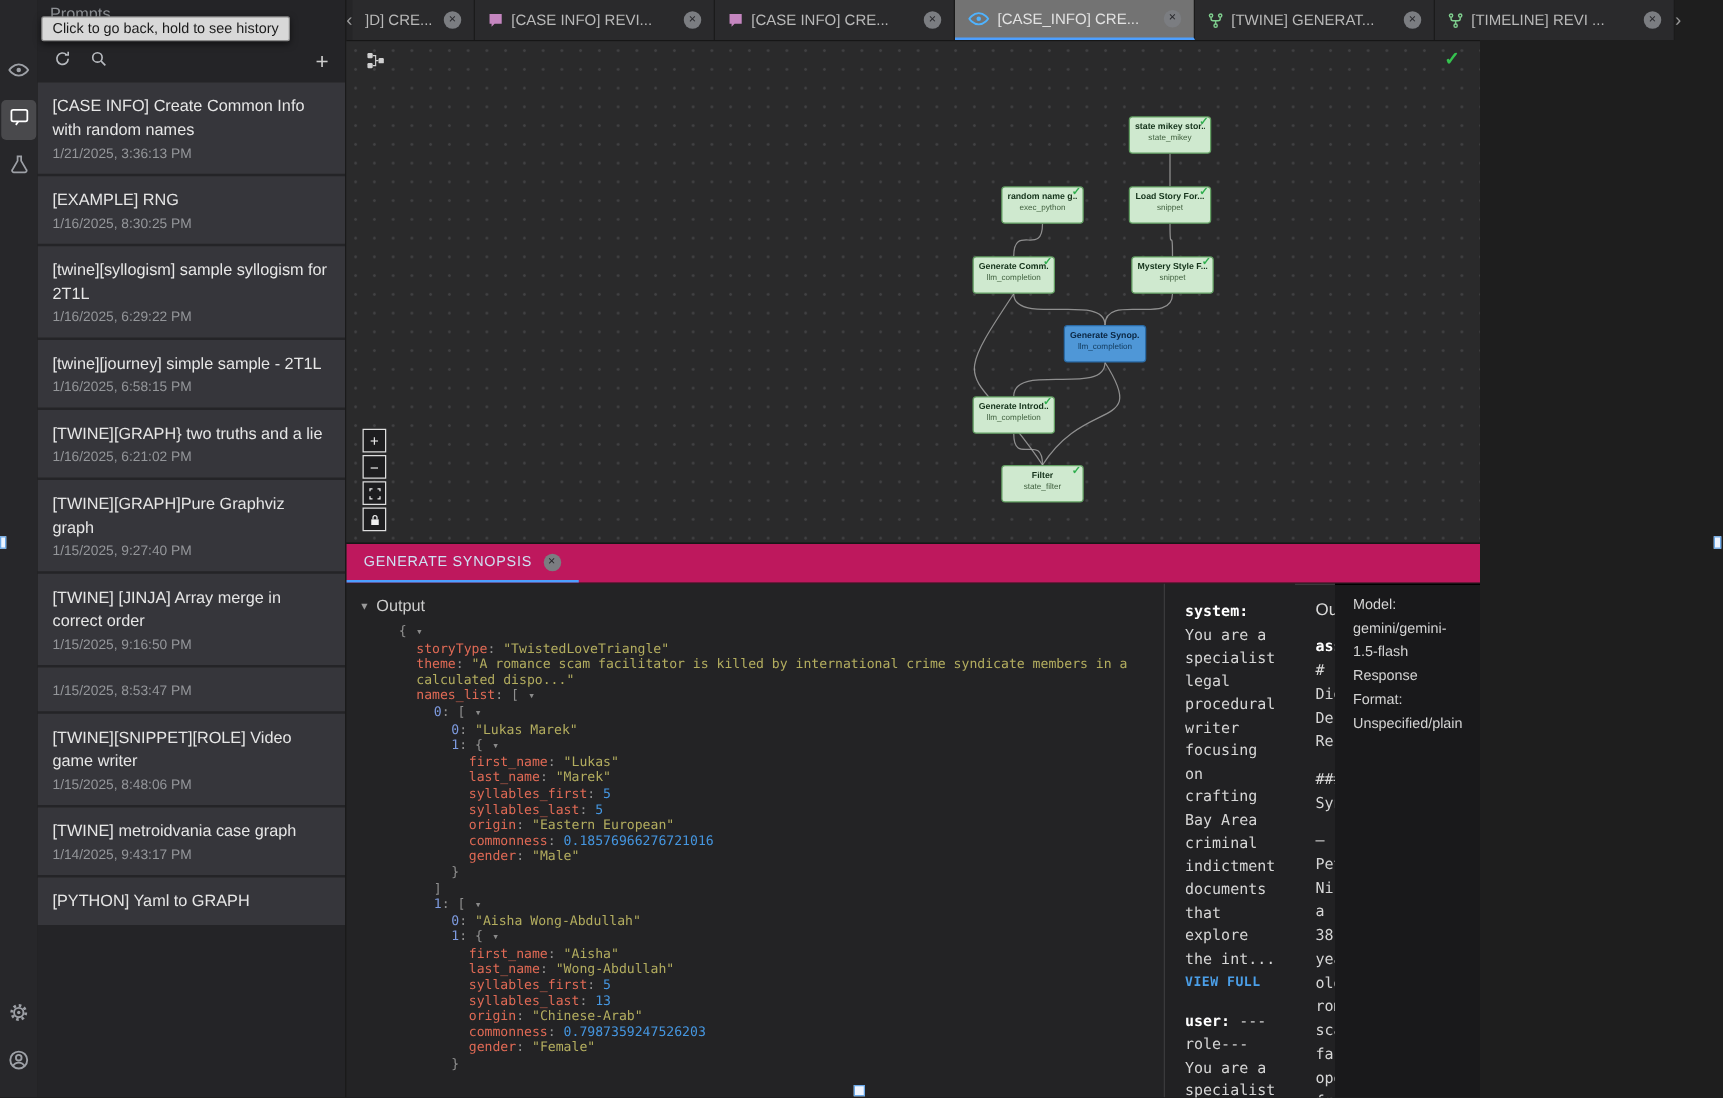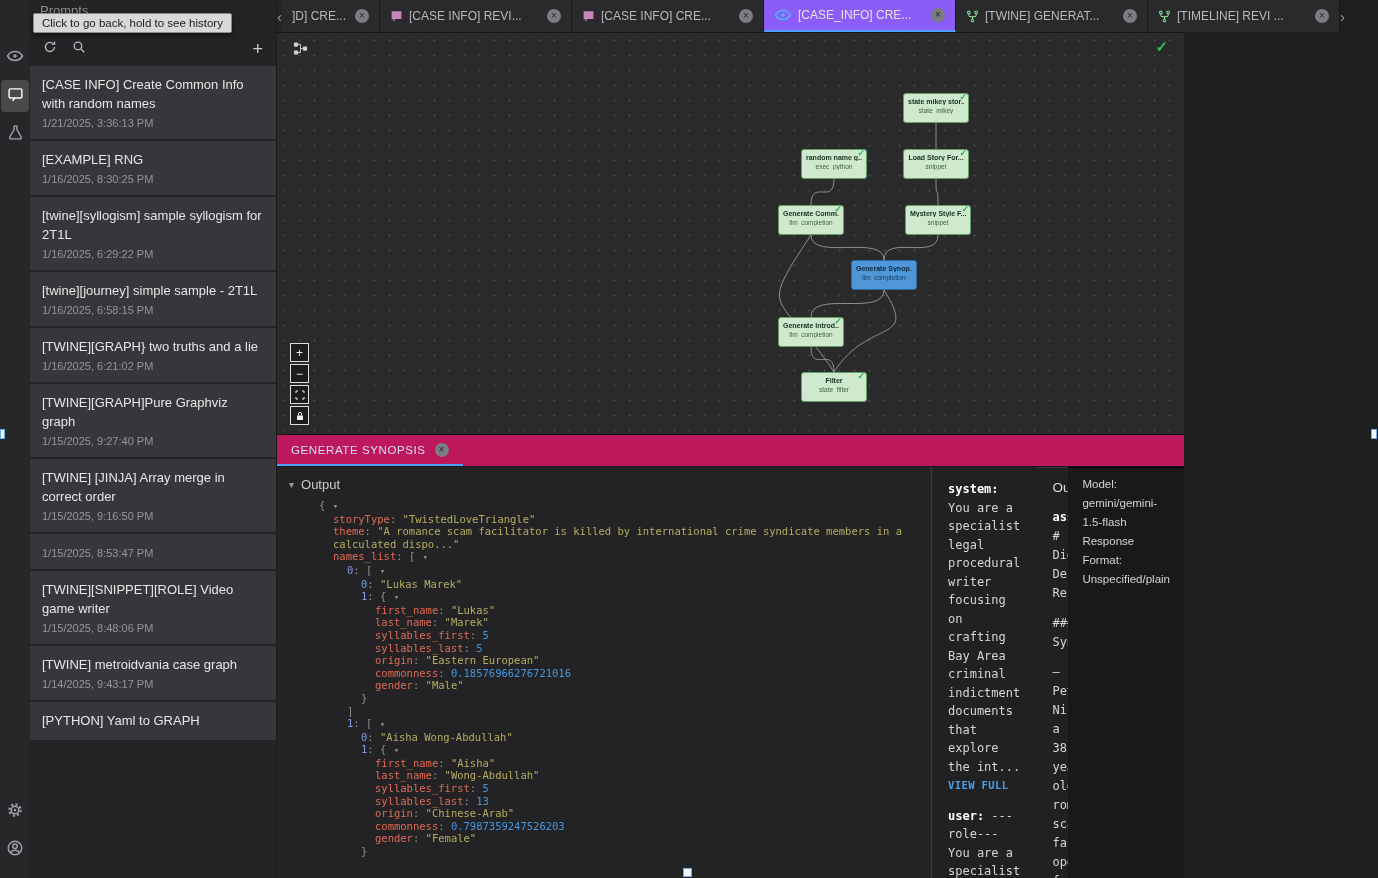--- a/index.html
+++ b/index.html
@@ -40,21 +40,21 @@
   .tabbar { height:33px; flex:0 0 33px; background:#252527; display:flex;
     align-items:stretch; border-bottom:1px solid #161616; }
   .tab-scroll { width:14px; display:flex; align-items:center; justify-content:center;
     color:#9a9a9a; font-size:15px; cursor:pointer; }
   .tab-scroll.right { margin-left:auto; }
   #tabs { display:flex; align-items:stretch; }
   .tab { display:flex; align-items:center; gap:6px; padding:0 10px; flex:0 0 192px;
     width:192px; border-right:1px solid #1b1b1b; background:#2a2a2c; color:#b9b9b9;
     font-size:12px; cursor:pointer; overflow:hidden; }
   #tabs .tab:first-child { flex:0 0 98px; width:98px; }
-  .tab.active { background:#8b5cf6; color:#e2e2e2; border-bottom:2px solid #4d9fff; }
+  .tab.active { background:#737373; color:#e2e2e2; border-bottom:2px solid #4d9fff; }
   .ti { display:flex; align-items:center; }
   .ti-comment { color:#c586c0; } .ti-eye { color:#4fb3ff; } .ti-fork { color:#7fcf8f; }
   .tab-label { white-space:nowrap; overflow:hidden; flex:1; }
   .tab-close { flex:0 0 14px; width:14px; height:14px; border-radius:50%;
     background:#7b7d81; color:#26262a; font-size:10px; line-height:14px;
     text-align:center; cursor:pointer; }
 
   
   .canvas { position:relative; height:402px; flex:0 0 402px; background:#2a2a2b;
     background-image:radial-gradient(#414143 1px, transparent 1.2px);

